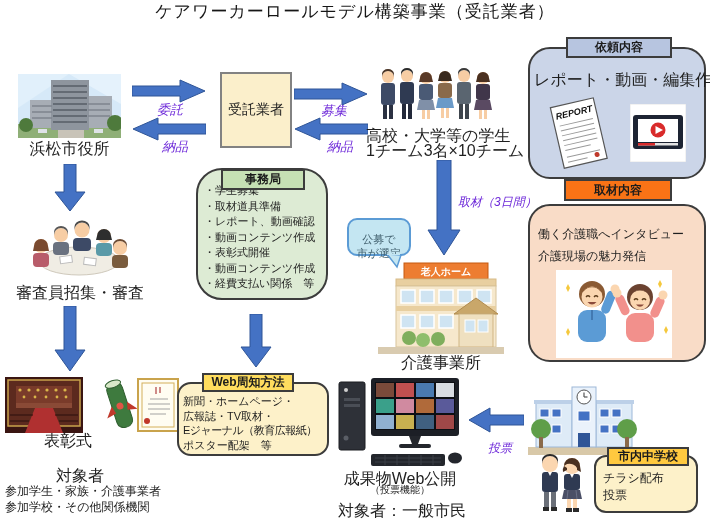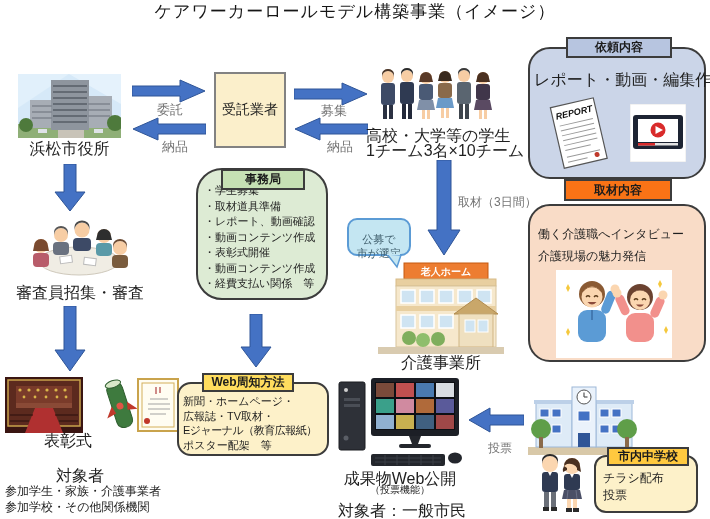--- a/index.html
+++ b/index.html
@@ -1,35 +1,35 @@
 <!DOCTYPE html>
 <html><head>
 <meta charset="utf-8">
 <style>
   html,body{margin:0;padding:0;background:#fff;}
   .canvas{position:relative;width:710px;height:519px;background:#fff;overflow:hidden;
           font-family:"Liberation Sans","DejaVu Sans",sans-serif;color:#1f1f1f;}
   .abs{position:absolute;box-sizing:border-box;}
   .ttl{font-size:17px;letter-spacing:1px;text-align:center;color:#161616;}
   .lbl{font-size:16px;line-height:1.2;text-align:center;white-space:nowrap;color:#1f1f1f;}
-  .albl{font-size:13px;text-align:center;white-space:nowrap;color:#737373;}
+  .albl{font-size:13px;text-align:center;white-space:nowrap;color:#6d28d9;font-style:italic;}
   .roundbox{position:absolute;border:2px solid #3c3c3c;box-sizing:border-box;z-index:1;}
   .tab{position:absolute;border:2px solid #3c3c3c;box-sizing:border-box;font-size:12px;font-weight:bold;
        text-align:center;white-space:nowrap;z-index:3;color:#1c1c1c;}
   .boxline{font-size:11px;line-height:15.5px;white-space:nowrap;text-align:left;}
   svg.arrow polygon{fill:#4472C4;stroke:#2F5597;stroke-width:1;}
   .bubble{position:absolute;background:#C4E6F2;border:2px solid #5B9BD5;border-radius:10px;z-index:2;
           font-size:11px;line-height:14px;text-align:center;color:#41606e;padding-top:12px;box-sizing:border-box;}
 </style>
 </head>
 <body>
 
 <div class="canvas">
 
-  <div class="abs ttl" style="left:0;top:9;width:710px;">ケアワーカーロールモデル構築事業（イメージ）</div>
+  <div class="abs ttl" style="left:0;top:9;width:710px;">ケアワーカーロールモデル構築事業（受託業者）</div>
 
   <div class="abs" style="left:18px;top:74px;width:103px;height:64px;">
     <svg viewBox="0 0 103 64" width="103" height="64">
       <rect width="103" height="64" fill="#D6E9F8"></rect>
       <polygon points="51,0 0,34 0,0" fill="#E3F1FB" opacity="0.8"></polygon>
       <polygon points="51,0 103,30 103,0" fill="#E9F4FC" opacity="0.8"></polygon>
       <rect x="0" y="50" width="103" height="14" fill="#8FAF77"></rect>
       <rect x="12" y="26" width="24" height="28" fill="#A7ADB5"></rect>
       <rect x="68" y="22" width="26" height="32" fill="#A7ADB5"></rect>
       <rect x="33" y="6" width="38" height="50" fill="#8E959E"></rect>
@@ -61,21 +61,21 @@
 
   <svg class="abs arrow" style="left:132px;top:79px;" width="74" height="24" viewBox="0 0 74 24">
     <polygon points="0,7 48,7 48,1 73,12 48,23 48,17 0,17"></polygon>
   </svg>
   <div class="abs albl" style="left:150px;top:101px;width:40px;">委託</div>
   <svg class="abs arrow" style="left:132px;top:117px;" width="74" height="24" viewBox="0 0 74 24">
     <polygon points="74,7 26,7 26,1 1,12 26,23 26,17 74,17"></polygon>
   </svg>
   <div class="abs albl" style="left:155px;top:138px;width:40px;">納品</div>
 
-  <div class="abs" style="left:214px;top:72px;width:72px;height:76px;background:#FBEFCB;border:2px solid #828282;display:flex;align-items:center;justify-content:center;font-size:14px;">受託業者</div>
+  <div class="abs" style="left:220px;top:72px;width:72px;height:76px;background:#FBEFCB;border:2px solid #828282;display:flex;align-items:center;justify-content:center;font-size:14px;">受託業者</div>
 
   <svg class="abs arrow" style="left:294px;top:82px;" width="74" height="24" viewBox="0 0 74 24">
     <polygon points="0,7 48,7 48,1 73,12 48,23 48,17 0,17"></polygon>
   </svg>
   <div class="abs albl" style="left:314px;top:102px;width:40px;">募集</div>
   <svg class="abs arrow" style="left:294px;top:117px;" width="74" height="24" viewBox="0 0 74 24">
     <polygon points="74,7 26,7 26,1 1,12 26,23 26,17 74,17"></polygon>
   </svg>
   <div class="abs albl" style="left:320px;top:138px;width:40px;">納品</div>
 

